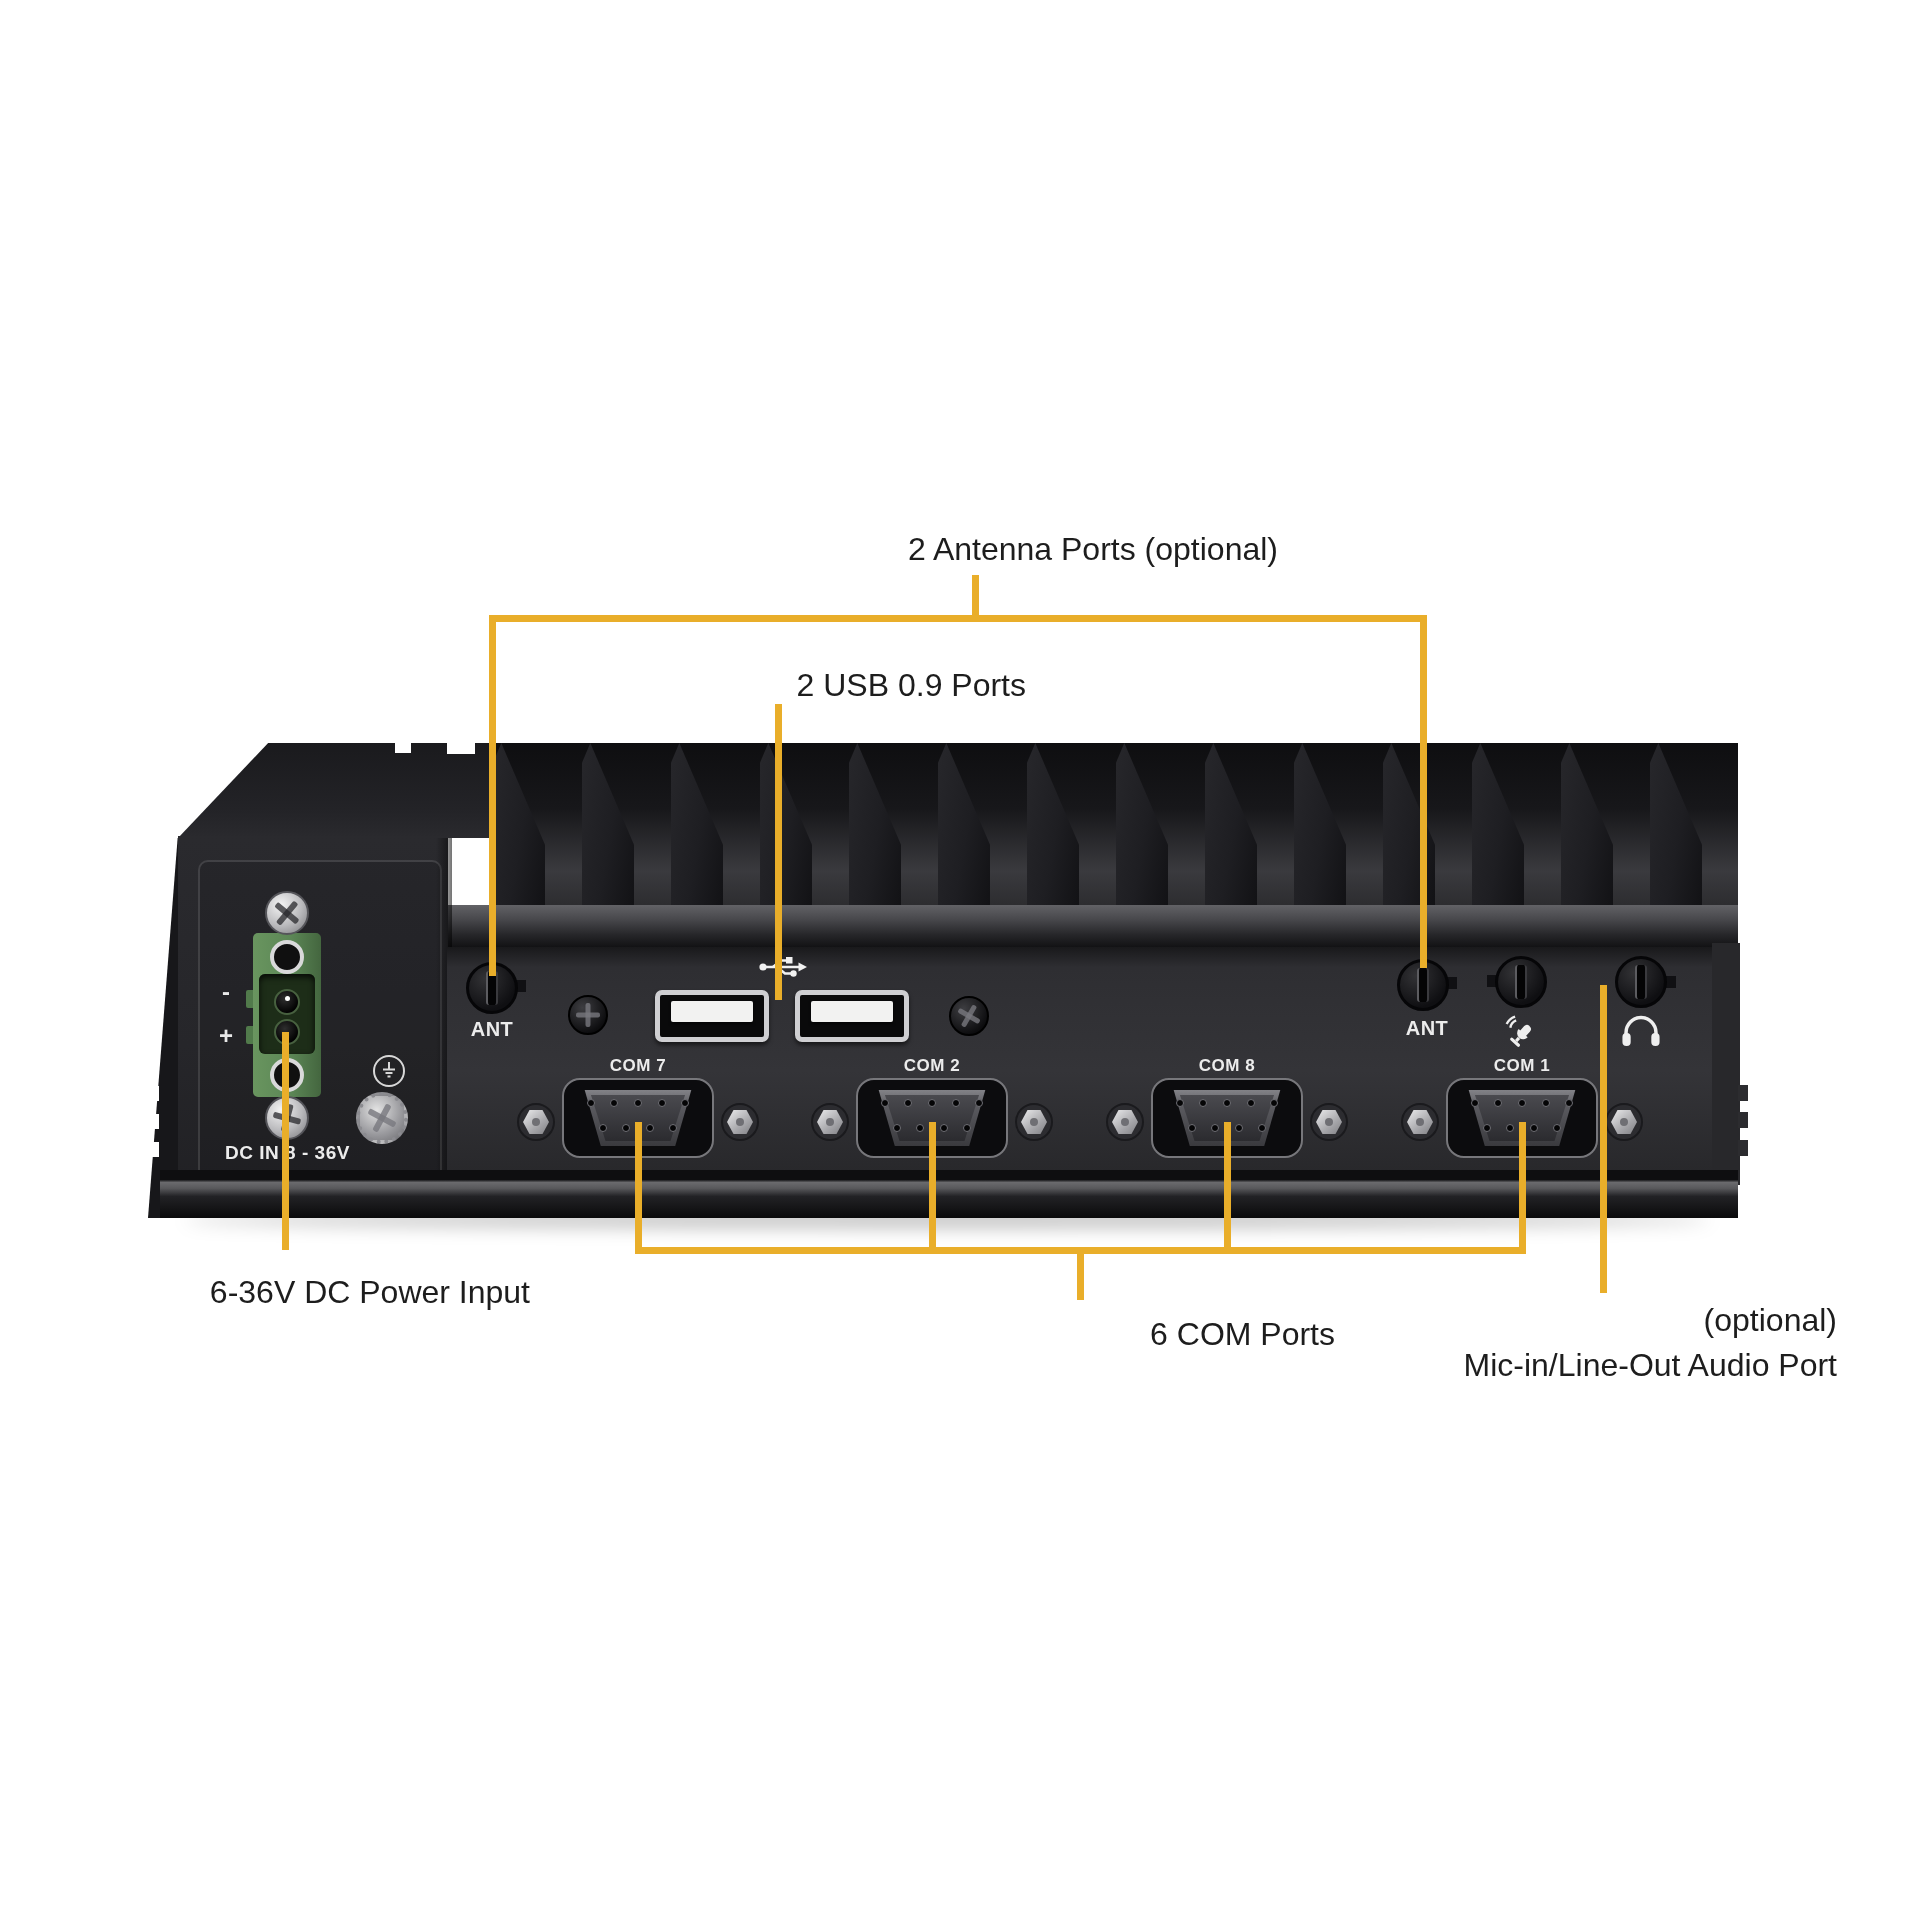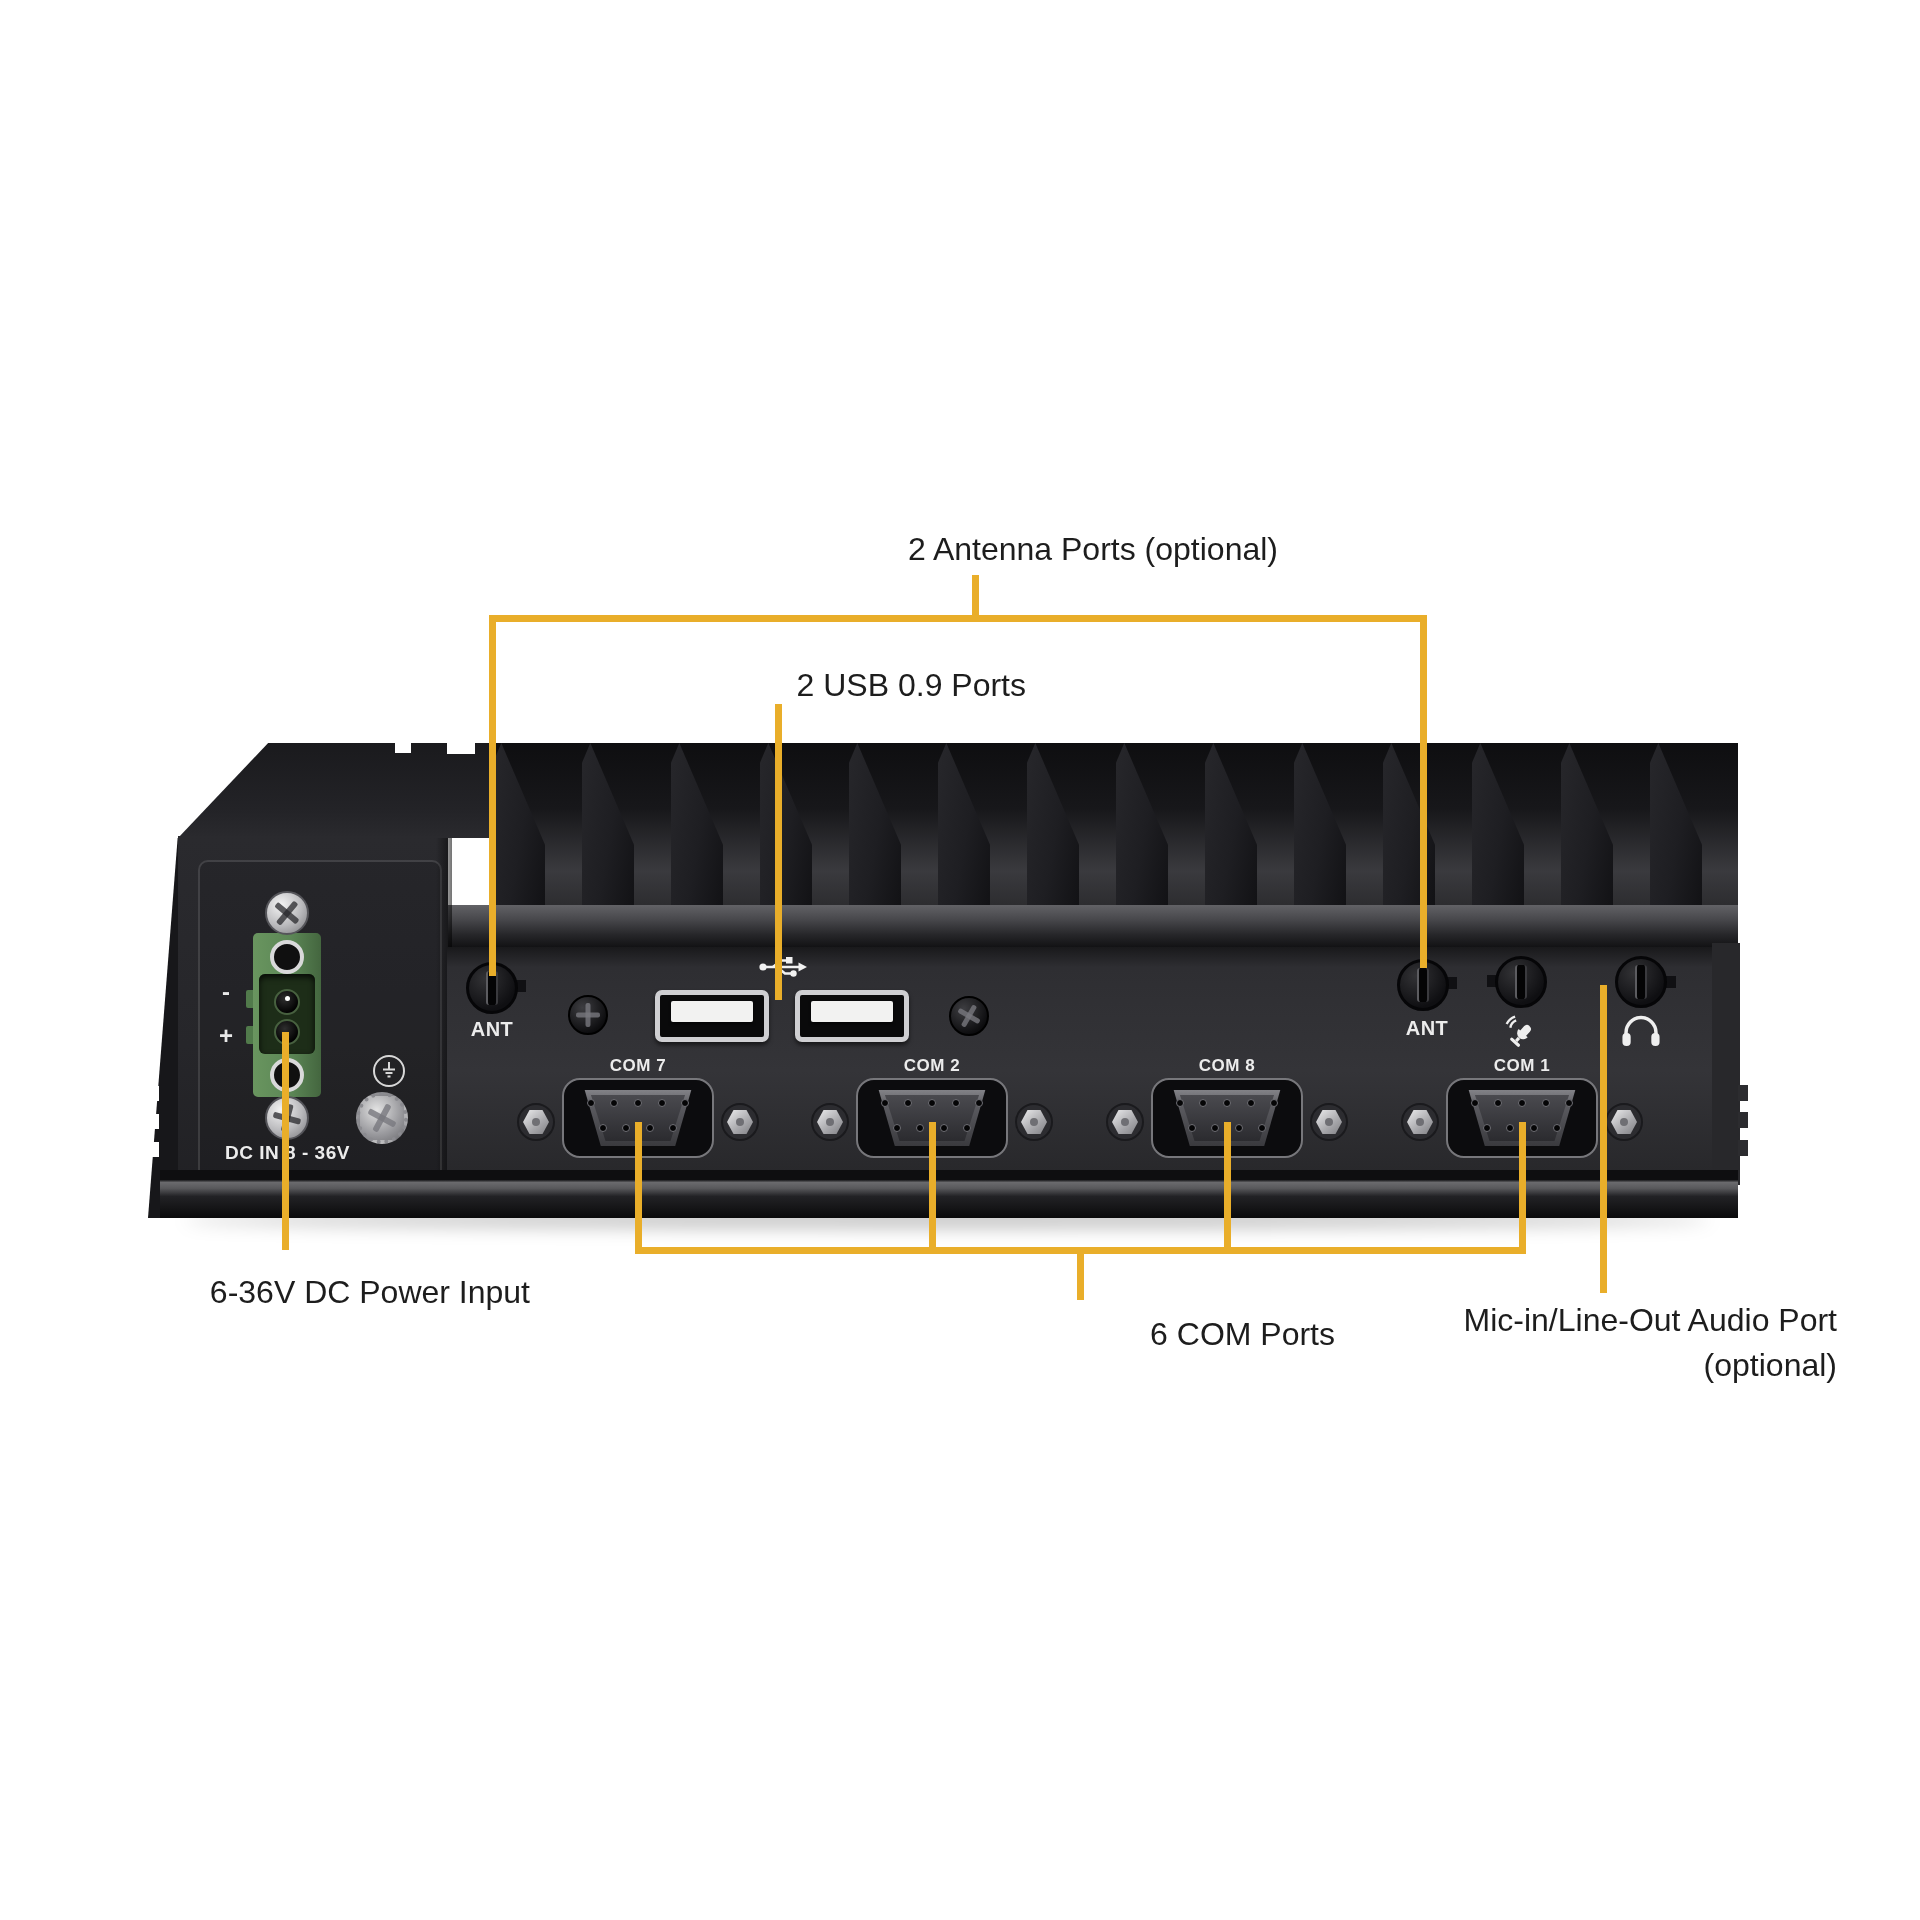--- a/index.html
+++ b/index.html
@@ -342,17 +342,17 @@
   <div class="yline" style="left:635px;top:1247px;width:891px;height:7px"></div>
   <div class="yline" style="left:1077px;top:1254px;width:7px;height:46px"></div>
 
   <div class="yline" style="left:1600px;top:985px;width:7px;height:308px"></div>
 
   <div class="callout-label" style="left:678px;top:527px;width:600px">2 Antenna Ports (optional)</div>
   <div class="callout-label" style="left:526px;top:663px;width:500px">2 USB 0.9 Ports</div>
   <div class="callout-label" style="left:30px;top:1270px;width:500px">6-36V DC Power Input</div>
   <div class="callout-label" style="left:835px;top:1312px;width:500px">6 COM Ports</div>
   <div class="callout-label" style="left:1377px;top:1298px;width:460px">
+    <div>(optional)</div>
     <div>Mic-in/Line-Out Audio Port</div>
-    <div>(optional)</div>
   </div>
 
 </div>
 
 </body></html>

